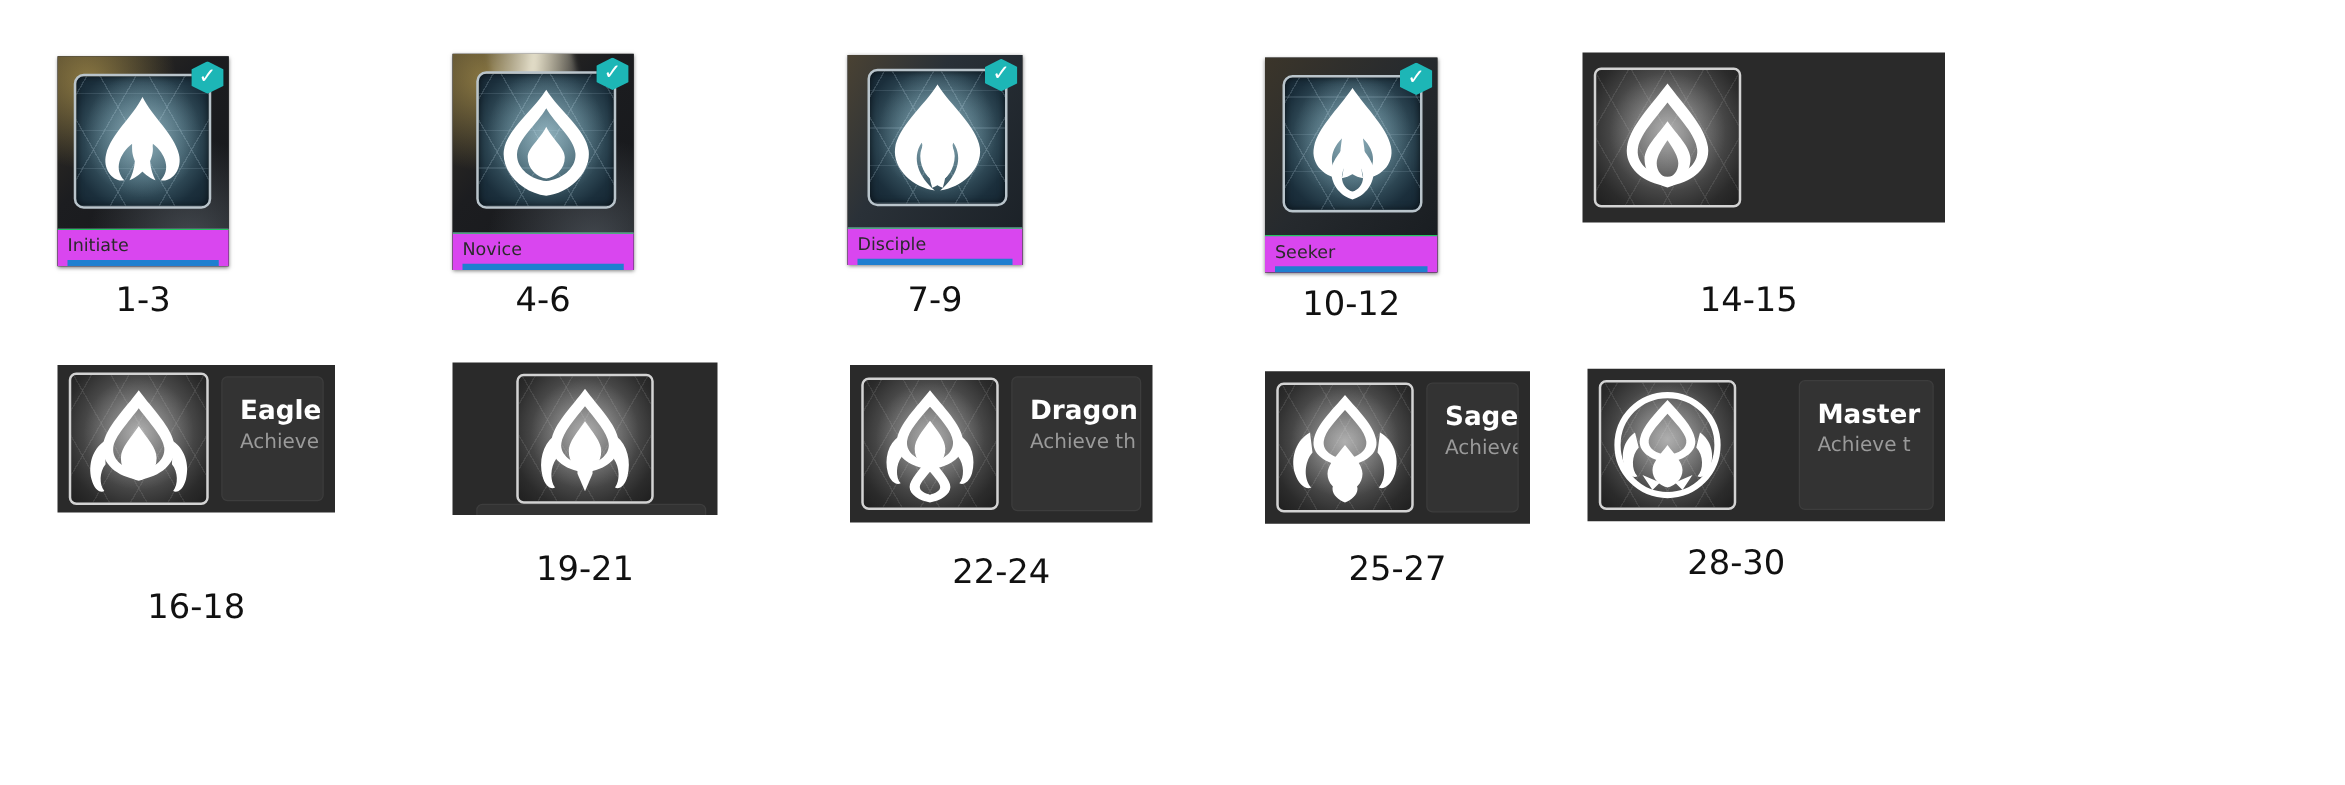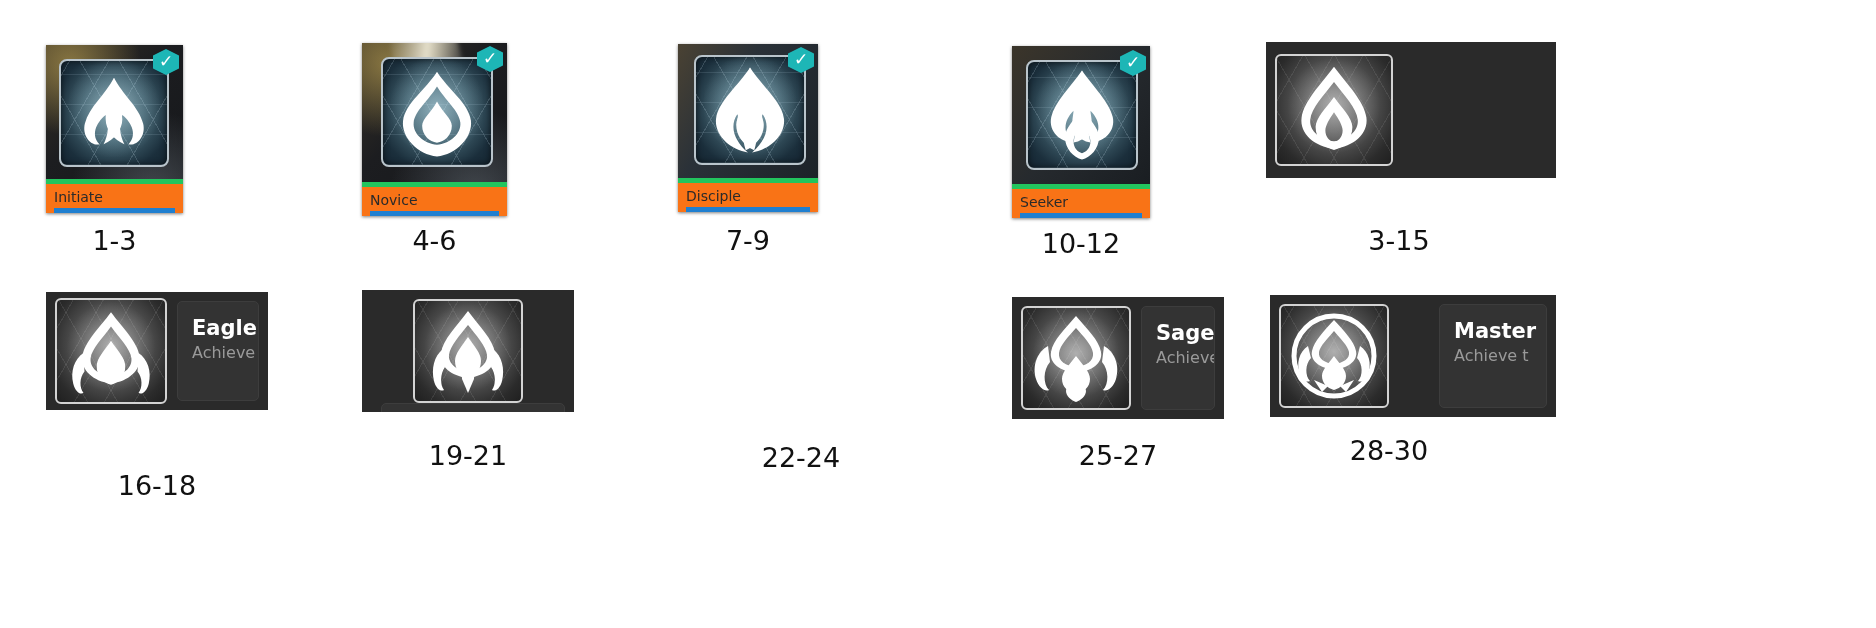--- a/index.html
+++ b/index.html
@@ -65,22 +65,22 @@
     clip-path: polygon(50% 0%, 100% 25%, 100% 75%, 50% 100%, 0% 75%, 0% 25%);
     display:flex; align-items:center; justify-content:center;
     color:#ffffff; font-size:17px; line-height:1; font-weight:bold;
     box-shadow: 0 0 4px rgba(0,0,0,.6);
   }
   .check .tick { transform: translateY(-1px); }
 
   
   .namestrip {
     position:absolute; left:0; right:0; bottom:0;
-    background:#f97316;
-    border-top:5px solid #22c55e;
+    background:#d946ef;
+    border-top:1px solid #22c55e;
     padding: 4px 8px 0 8px;
   }
   .namestrip .nm {
     font-size: 14px; color:#2a2a2a; line-height:18px;
     white-space:nowrap; overflow:hidden;
   }
   .progbar { height:5px; background:#d8d8d8; margin-top:2px; }
   .progbar > i { display:block; height:100%; background:#1f7fd0; }
 
   
@@ -254,21 +254,21 @@
           <div class="glow"></div>
         <svg viewBox="0 0 100 100" preserveAspectRatio="xMidYMid meet" aria-hidden="true">
           <path fill="#ffffff" d="M50 10 C62 26 78 42 80 57 C82 72 68 84 50 86 C32 84 18 72 20 57 C22 42 38 26 50 10 Z
                                    M50 24 C41 36 29 48 28 59 C27 70 38 78 50 79 C62 78 73 70 72 59 C71 48 59 36 50 24 Z"></path>
           <path fill="#ffffff" d="M50 38 C57 48 67 57 67 66 C67 77 59 85 50 87 C41 85 33 77 33 66 C33 57 43 48 50 38 Z
                                    M50 52 C46 58 42 64 42 69 C42 75 46 79 50 80 C54 79 58 75 58 69 C58 64 54 58 50 52 Z"></path>
         </svg>
       </div>
     </div>
   </div>
-  <div class="caption" style="left:1266px; top:225px; width:266px;">3-15</div>
+  <div class="caption" style="left:1266px; top:225px; width:266px;">14-15</div>
 
   <div class="cell" style="left:46px; top:292px; width:222px; height:128px;">
     <div class="card-dark" style="width:222px;height:118px;">
       <div class="thumb" style="width:112px;height:106px;">
         <div class="hexgrid"></div>
           <div class="glow"></div>
         <svg viewBox="0 0 100 100" preserveAspectRatio="xMidYMid meet" aria-hidden="true">
           <path fill="#ffffff" d="M50 12 C61 27 76 41 78 55 C80 69 67 80 50 82 C33 80 20 69 22 55 C24 41 39 27 50 12 Z
                                    M50 26 C42 37 31 48 30 57 C29 67 39 74 50 75 C61 74 71 67 70 57 C69 48 58 37 50 26 Z"></path>
           <path fill="#ffffff" d="M50 40 C56 49 64 57 64 65 C64 75 58 81 50 83 C42 81 36 75 36 65 C36 57 44 49 50 40 Z"></path>
@@ -300,20 +300,41 @@
         </svg>
       </div>
       <div class="info">
         <div class="ttl">Tiger</div>
         <div class="sub">Achieve</div>
       </div>
     </div>
   </div>
   <div class="caption" style="left:362px; top:440px; width:212px;">19-21</div>
 
+  <div class="cell" style="left:680px; top:292px; width:242px; height:126px;">
+    <div class="card-dark" style="width:242px;height:126px;">
+      <div class="thumb" style="width:110px;height:106px;">
+        <div class="hexgrid"></div>
+          <div class="glow"></div>
+        <svg viewBox="0 0 100 100" preserveAspectRatio="xMidYMid meet" aria-hidden="true">
+          <path fill="#ffffff" d="M50 8 C61 22 74 34 76 47 C78 59 67 68 50 70 C33 68 22 59 24 47 C26 34 39 22 50 8 Z
+                                   M50 21 C42 30 33 40 32 48 C31 57 40 63 50 64 C60 63 69 57 68 48 C67 40 58 30 50 21 Z"></path>
+          <path fill="#ffffff" d="M50 32 C56 40 62 47 62 54 C62 62 57 68 50 70 C43 68 38 62 38 54 C38 47 44 40 50 32 Z"></path>
+          <path fill="#ffffff" d="M26 44 C17 50 14 62 17 73 C19 80 24 83 27 81 C23 77 23 66 28 60 Z"></path>
+          <path fill="#ffffff" d="M74 44 C83 50 86 62 83 73 C81 80 76 83 73 81 C77 77 77 66 72 60 Z"></path>
+          <path fill="#ffffff" d="M50 60 C58 70 66 78 66 84 C66 90 58 95 50 96 C42 95 34 90 34 84 C34 78 42 70 50 60 Z
+                                   M50 72 C46 77 42 81 42 84 C42 87 46 89 50 90 C54 89 58 87 58 84 C58 81 54 77 50 72 Z"></path>
+        </svg>
+      </div>
+      <div class="info">
+        <div class="ttl">Dragon</div>
+        <div class="sub">Achieve th</div>
+      </div>
+    </div>
+  </div>
   <div class="caption" style="left:680px; top:442px; width:242px;">22-24</div>
 
   <div class="cell" style="left:1012px; top:297px; width:212px; height:122px;">
     <div class="card-dark" style="width:212px;height:122px;">
       <div class="thumb" style="width:110px;height:104px;">
         <div class="hexgrid"></div>
           <div class="glow"></div>
         <svg viewBox="0 0 100 100" preserveAspectRatio="xMidYMid meet" aria-hidden="true">
           <path fill="#ffffff" d="M50 8 C61 21 73 32 75 44 C77 55 66 63 50 65 C34 63 23 55 25 44 C27 32 39 21 50 8 Z
                                    M50 20 C43 28 34 37 33 45 C32 53 40 58 50 59 C60 58 68 53 67 45 C66 37 57 28 50 20 Z"></path>

